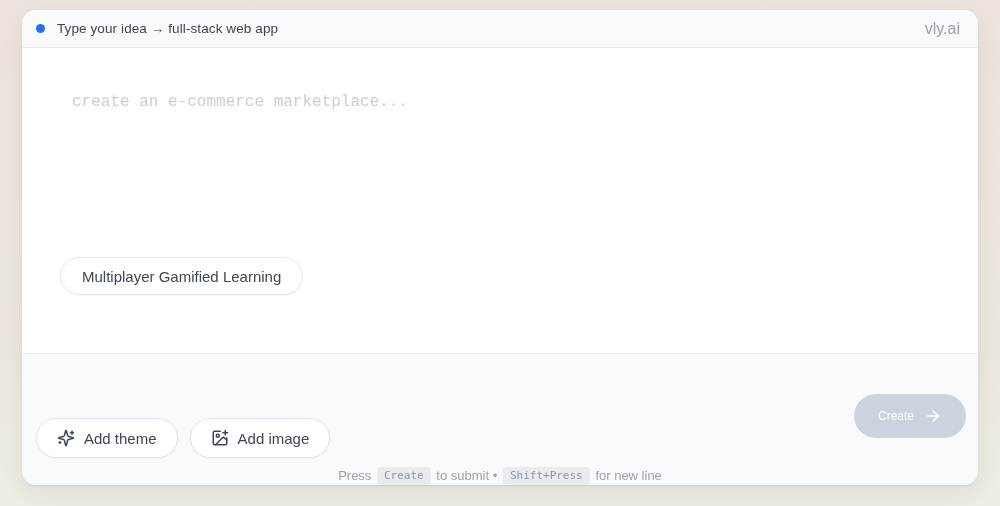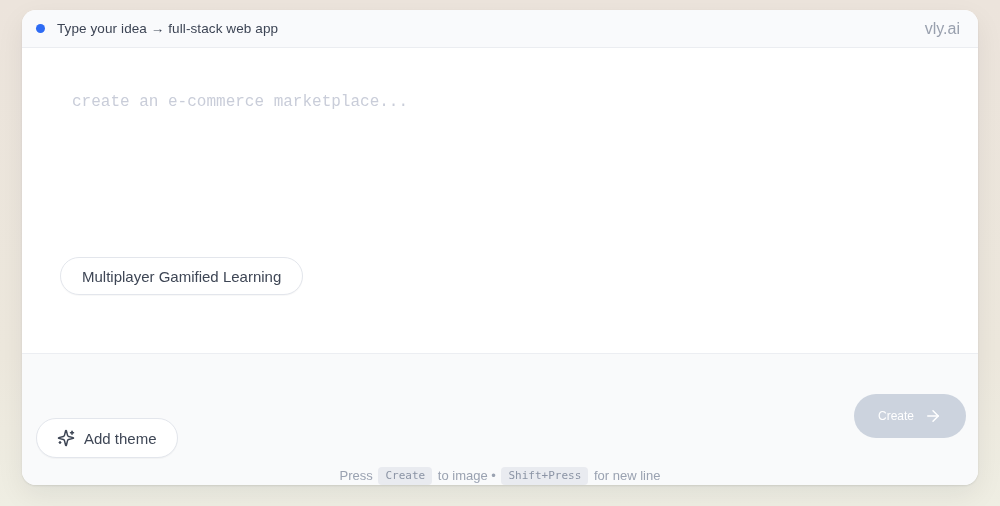--- a/index.html
+++ b/index.html
@@ -180,34 +180,46 @@
             <path d="M9.937 15.5A2 2 0 0 0 8.5 14.063l-6.135-1.582a.5.5 0 0 1 0-.962L8.5 9.936A2 2 0 0 0 9.937 8.5l1.582-6.135a.5.5 0 0 1 .963 0L14.063 8.5A2 2 0 0 0 15.5 9.937l6.135 1.581a.5.5 0 0 1 0 .964L15.5 14.063a2 2 0 0 0-1.437 1.437l-1.582 6.135a.5.5 0 0 1-.963 0z"></path>
             <path d="M20 3v4"></path>
               <path d="M22 5h-4"></path>
               <path d="M4 17v2"></path>
               <path d="M5 18H3"></path>
           </svg>
         </span>
         <span>Add theme</span>
       </button>
 
+      <button class="tool-btn">
+        <span class="icon">
+          <svg width="18" height="18" viewBox="0 0 24 24" fill="none" stroke-width="2" stroke-linecap="round" stroke-linejoin="round">
+            <path d="M16 5h6"></path>
+              <path d="M19 2v6"></path>
+            <path d="M21 11.5V19a2 2 0 0 1-2 2H5a2 2 0 0 1-2-2V5a2 2 0 0 1 2-2h7.5"></path>
+            <path d="m21 15-3.086-3.086a2 2 0 0 0-2.828 0L6 21"></path>
+            <circle cx="9" cy="9" r="2"></circle>
+          </svg>
+        </span>
+        <span>Add image</span>
+      </button>
 
       <button class="create-btn" disabled="" style="background: rgb(204, 211, 222);">
         <span>Create</span>
         <span class="icon">
           <svg width="18" height="18" viewBox="0 0 24 24" fill="none" stroke-width="2" stroke-linecap="round" stroke-linejoin="round">
             <path d="M5 12h14"></path>
               <path d="m12 5 7 7-7 7"></path>
           </svg>
         </span>
       </button>
     </div>
 
     <div class="hint-row">
       <span>Press</span>
       <span class="kbd">Create</span>
-      <span>to image •</span>
+      <span>to submit •</span>
       <span class="kbd">Shift+Press</span>
       <span>for new line</span>
     </div>
   </div>
 
 </div>
 
 </body></html>

